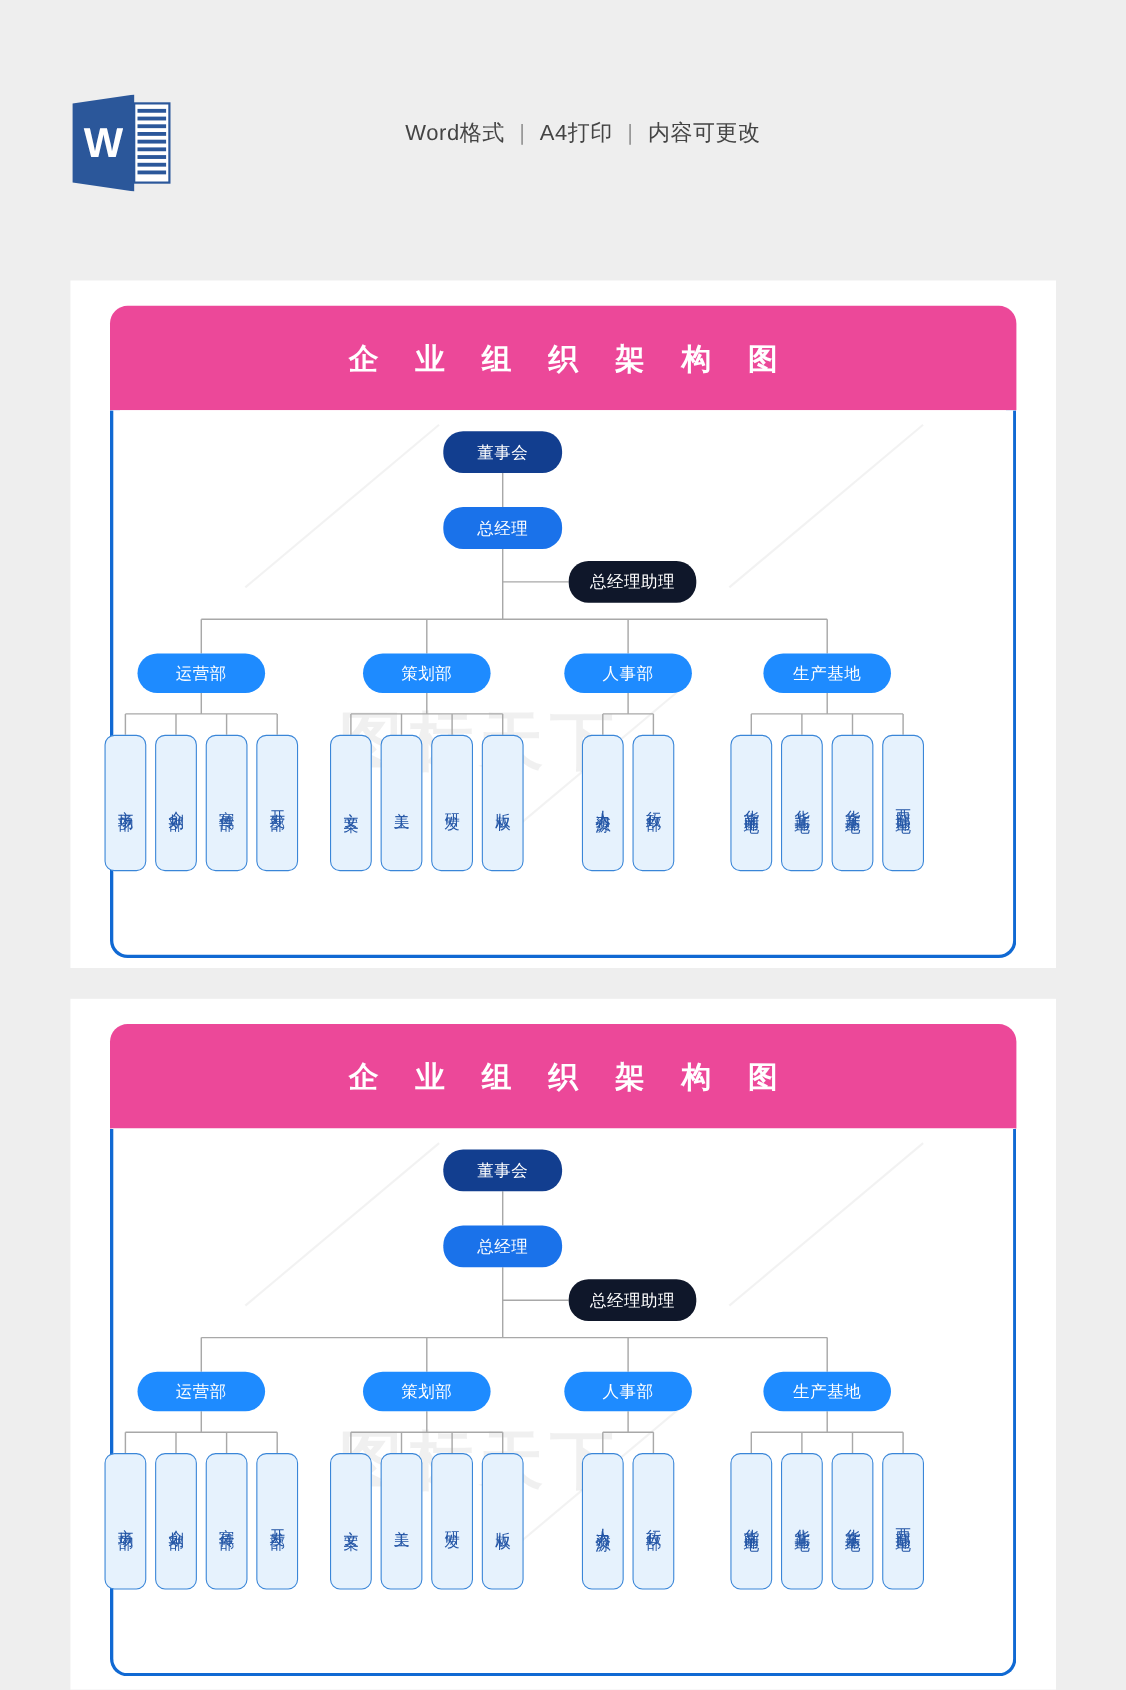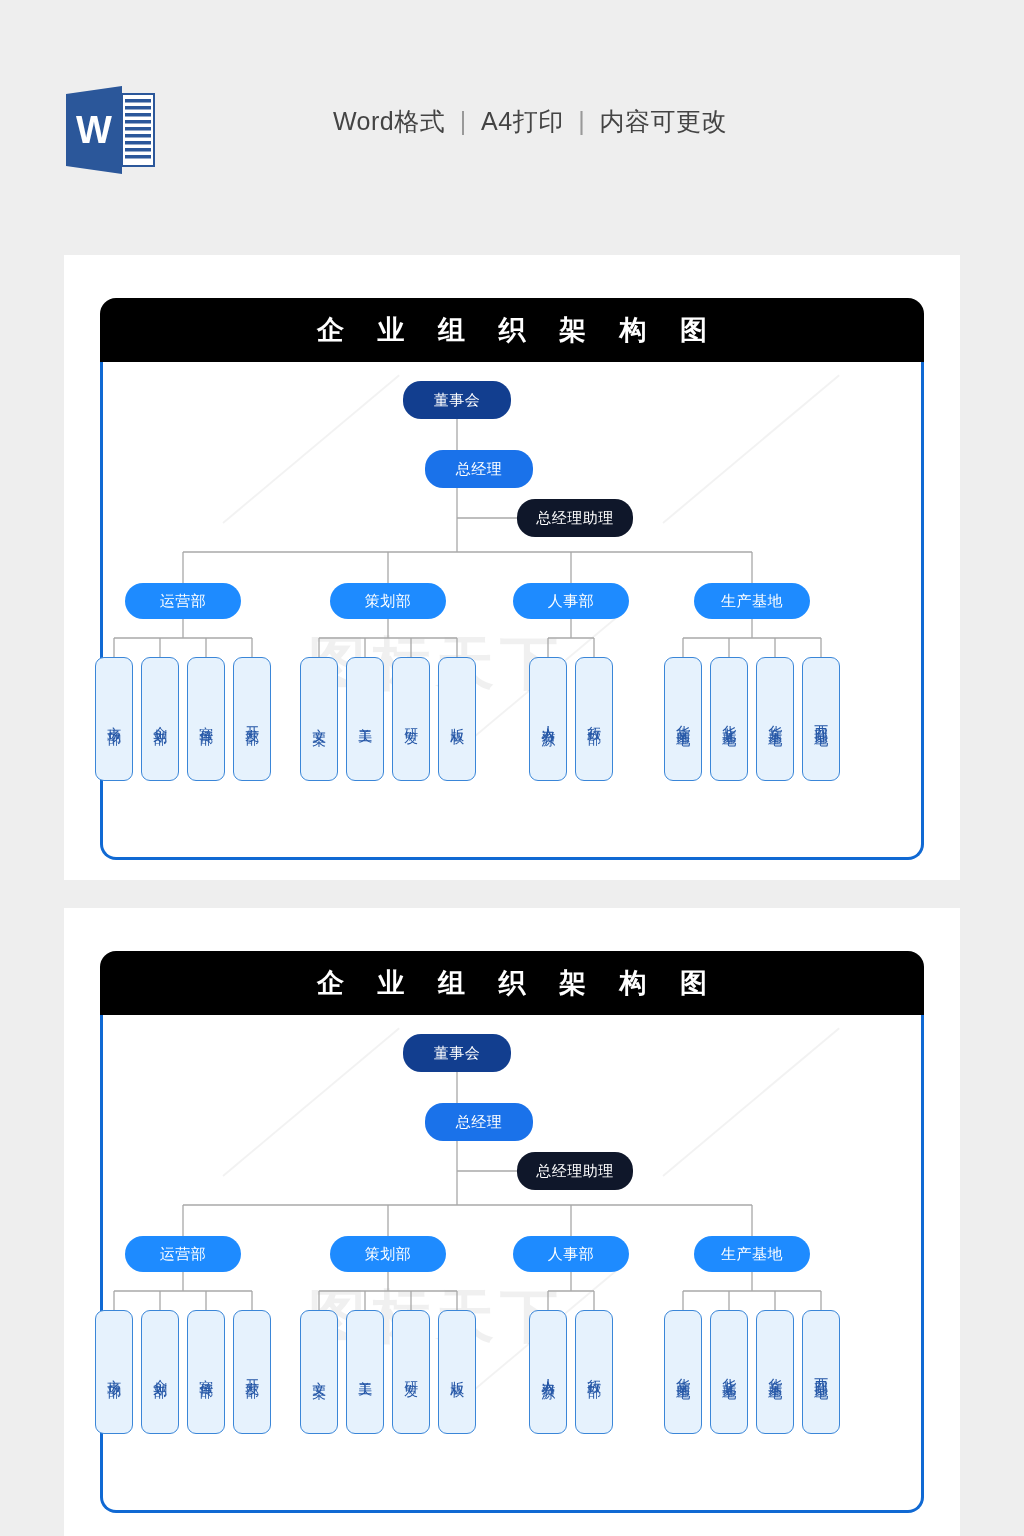--- a/index.html
+++ b/index.html
@@ -24,43 +24,43 @@
   .header-text {
     position: absolute; left: 180px; top: 94px;
     width: 700px; text-align: center;
   }
   .header-title {
     font-size: 32px; font-weight: bold;
     color: #3d5a98; letter-spacing: 1px;
     line-height: 46px;
   }
   .header-subtitle {
-    font-size: 25px; color: #444444;
+    font-size: 20px; color: #444444;
     line-height: 42px; margin-top: 6px;
     letter-spacing: 0.5px;
   }
   .sub-sep { color: #999; padding: 0 7px; font-weight: 300; }
 
   
   .sheet {
     position: absolute; left: 64px; width: 896px;
     background: #ffffff;
   }
   #sheet-1 { top: 255px; height: 625px; }
   #sheet-2 { top: 908px; height: 628px; }
 
   .chart-card {
     position: absolute; left: 36px; top: 23px;
     width: 824px; height: 580px;
   }
   .card-header {
-    width: 824px; height: 64px;
-    background: #000000;
+    width: 824px; height: 95px;
+    background: #ec4899;
     border-radius: 16px 16px 0 0;
-    display: flex; align-items: center; justify-content: center; margin-top: 20px;
+    display: flex; align-items: center; justify-content: center;
   }
   .card-title {
     color: #ffffff; font-size: 27px; font-weight: bold;
     letter-spacing: 13px; text-indent: 13px;
   }
   .card-body {
     position: relative;
     width: 824px; height: 498px;
     background: #ffffff;
     border: 3px solid #1069d3;
@@ -96,21 +96,21 @@
     color: #ffffff; border-radius: 18px;
     font-size: 15px; letter-spacing: 0.5px;
     white-space: nowrap;
   }
   .node-board {
     background: #123e8f;
     left: 300px; top: 19px; width: 108px; height: 38px;
   }
   .node-gm {
     background: #1a72ea;
-    left: 300px; top: 88px; width: 108px; height: 38px; margin-left: 22px;
+    left: 300px; top: 88px; width: 108px; height: 38px;
   }
   .node-asst {
     background: #0f172a;
     left: 414px; top: 137px; width: 116px; height: 38px;
   }
   .node-dept {
     background: #1e8bff;
     top: 221px; width: 116px; height: 36px;
     font-size: 15px;
   }

